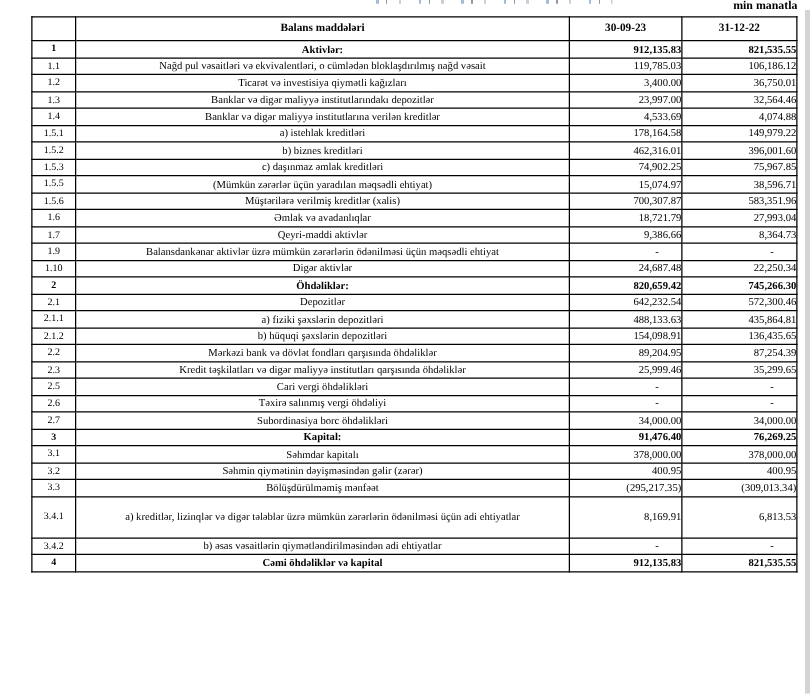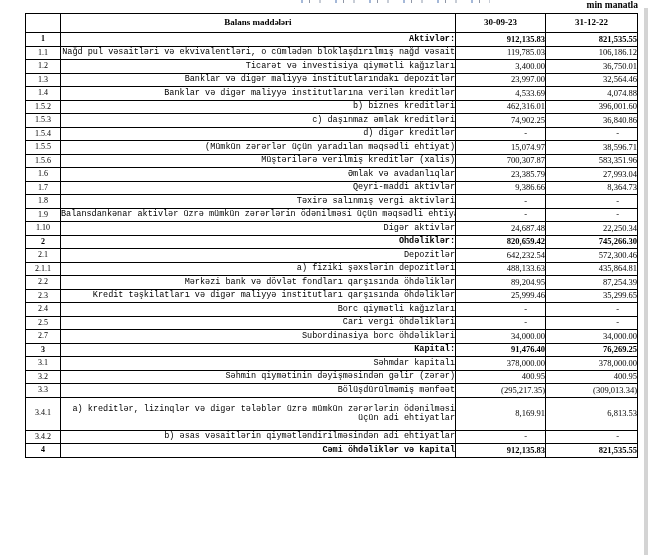--- a/index.html
+++ b/index.html
@@ -50,21 +50,21 @@
     line-height: 1.05;
   }
   col.c-num  { width: 35px; }
   col.c-name { width: 395px; }
   col.c-v1   { width: 90px; }
   col.c-v2   { width: 92px; }
   tr.head-row th { height: 18px; font-weight: bold; font-size: 9px; text-align: center; margin-top: 48px; }
   tr.body-row { height: 13.5px; }
   tr.tall-row { height: 33px; }
   td.num-cell  { text-align: center; font-size: 8px; }
-  td.name-cell { text-align: right; padding-left: 3px; font-family: Liberation Mono, monospace; }
+  td.name-cell { text-align: center; padding-left: 3px; }
   td.name-cell.wrap { white-space: normal; }
   td.val-cell  { text-align: right; padding-right: 4px; }
   td.val-cell.dash { padding-right: 18px; }
   tr.bold-row td { font-weight: bold; }
 </style>
 </head>
 <body>
 
 <div class="clipped-title"></div>
 
@@ -112,68 +112,62 @@
         <td class="val-cell">23,997.00</td>
         <td class="val-cell">32,564.46</td>
       </tr>
       <tr class="body-row">
         <td class="num-cell">1.4</td>
         <td class="name-cell">Banklar və digər maliyyə institutlarına verilən kreditlər</td>
         <td class="val-cell">4,533.69</td>
         <td class="val-cell">4,074.88</td>
       </tr>
       <tr class="body-row">
+        <td class="num-cell">1.5.1</td>
+        <td class="name-cell">a) istehlak kreditləri</td>
+        <td class="val-cell">178,164.58</td>
+        <td class="val-cell">149,979.22</td>
+      </tr>
+      <tr class="body-row">
         <td class="num-cell">1.5.2</td>
         <td class="name-cell">b) biznes kreditləri</td>
         <td class="val-cell">462,316.01</td>
         <td class="val-cell">396,001.60</td>
       </tr>
       <tr class="body-row">
         <td class="num-cell">1.5.3</td>
         <td class="name-cell">c) daşınmaz əmlak kreditləri</td>
         <td class="val-cell">74,902.25</td>
-        <td class="val-cell">36,840.86</td>
-      </tr>
-      <tr class="body-row">
-        <td class="num-cell">1.5.4</td>
-        <td class="name-cell">d) digər kreditlər</td>
-        <td class="val-cell dash">-</td>
-        <td class="val-cell dash">-</td>
+        <td class="val-cell">75,967.85</td>
       </tr>
       <tr class="body-row">
         <td class="num-cell">1.5.5</td>
         <td class="name-cell">(Mümkün zərərlər üçün yaradılan məqsədli ehtiyat)</td>
         <td class="val-cell">15,074.97</td>
         <td class="val-cell">38,596.71</td>
       </tr>
       <tr class="body-row">
         <td class="num-cell">1.5.6</td>
         <td class="name-cell">Müştərilərə verilmiş kreditlər (xalis)</td>
         <td class="val-cell">700,307.87</td>
         <td class="val-cell">583,351.96</td>
       </tr>
       <tr class="body-row">
         <td class="num-cell">1.6</td>
         <td class="name-cell">Əmlak və avadanlıqlar</td>
-        <td class="val-cell">23,385.79</td>
+        <td class="val-cell">18,721.79</td>
         <td class="val-cell">27,993.04</td>
       </tr>
       <tr class="body-row">
         <td class="num-cell">1.7</td>
         <td class="name-cell">Qeyri-maddi aktivlər</td>
         <td class="val-cell">9,386.66</td>
         <td class="val-cell">8,364.73</td>
       </tr>
       <tr class="body-row">
-        <td class="num-cell">1.8</td>
-        <td class="name-cell">Təxirə salınmış vergi aktivləri</td>
-        <td class="val-cell dash">-</td>
-        <td class="val-cell dash">-</td>
-      </tr>
-      <tr class="body-row">
         <td class="num-cell">1.9</td>
         <td class="name-cell">Balansdankənar aktivlər üzrə mümkün zərərlərin ödənilməsi üçün məqsədli ehtiyat</td>
         <td class="val-cell dash">-</td>
         <td class="val-cell dash">-</td>
       </tr>
       <tr class="body-row">
         <td class="num-cell">1.10</td>
         <td class="name-cell">Digər aktivlər</td>
         <td class="val-cell">24,687.48</td>
         <td class="val-cell">22,250.34</td>
@@ -190,40 +184,46 @@
         <td class="val-cell">642,232.54</td>
         <td class="val-cell">572,300.46</td>
       </tr>
       <tr class="body-row">
         <td class="num-cell">2.1.1</td>
         <td class="name-cell">a) fiziki şəxslərin depozitləri</td>
         <td class="val-cell">488,133.63</td>
         <td class="val-cell">435,864.81</td>
       </tr>
       <tr class="body-row">
+        <td class="num-cell">2.1.2</td>
+        <td class="name-cell">b) hüquqi şəxslərin depozitləri</td>
+        <td class="val-cell">154,098.91</td>
+        <td class="val-cell">136,435.65</td>
+      </tr>
+      <tr class="body-row">
         <td class="num-cell">2.2</td>
         <td class="name-cell">Mərkəzi bank və dövlət fondları qarşısında öhdəliklər</td>
         <td class="val-cell">89,204.95</td>
         <td class="val-cell">87,254.39</td>
       </tr>
       <tr class="body-row">
         <td class="num-cell">2.3</td>
         <td class="name-cell">Kredit təşkilatları və digər maliyyə institutları qarşısında öhdəliklər</td>
         <td class="val-cell">25,999.46</td>
         <td class="val-cell">35,299.65</td>
       </tr>
       <tr class="body-row">
-        <td class="num-cell">2.4</td>
-        <td class="name-cell">Borc qiymətli kağızları</td>
-        <td class="val-cell dash">-</td>
-        <td class="val-cell dash">-</td>
-      </tr>
-      <tr class="body-row">
         <td class="num-cell">2.5</td>
         <td class="name-cell">Cari vergi öhdəlikləri</td>
+        <td class="val-cell dash">-</td>
+        <td class="val-cell dash">-</td>
+      </tr>
+      <tr class="body-row">
+        <td class="num-cell">2.6</td>
+        <td class="name-cell">Təxirə salınmış vergi öhdəliyi</td>
         <td class="val-cell dash">-</td>
         <td class="val-cell dash">-</td>
       </tr>
       <tr class="body-row">
         <td class="num-cell">2.7</td>
         <td class="name-cell">Subordinasiya borc öhdəlikləri</td>
         <td class="val-cell">34,000.00</td>
         <td class="val-cell">34,000.00</td>
       </tr>
       <tr class="body-row bold-row">

